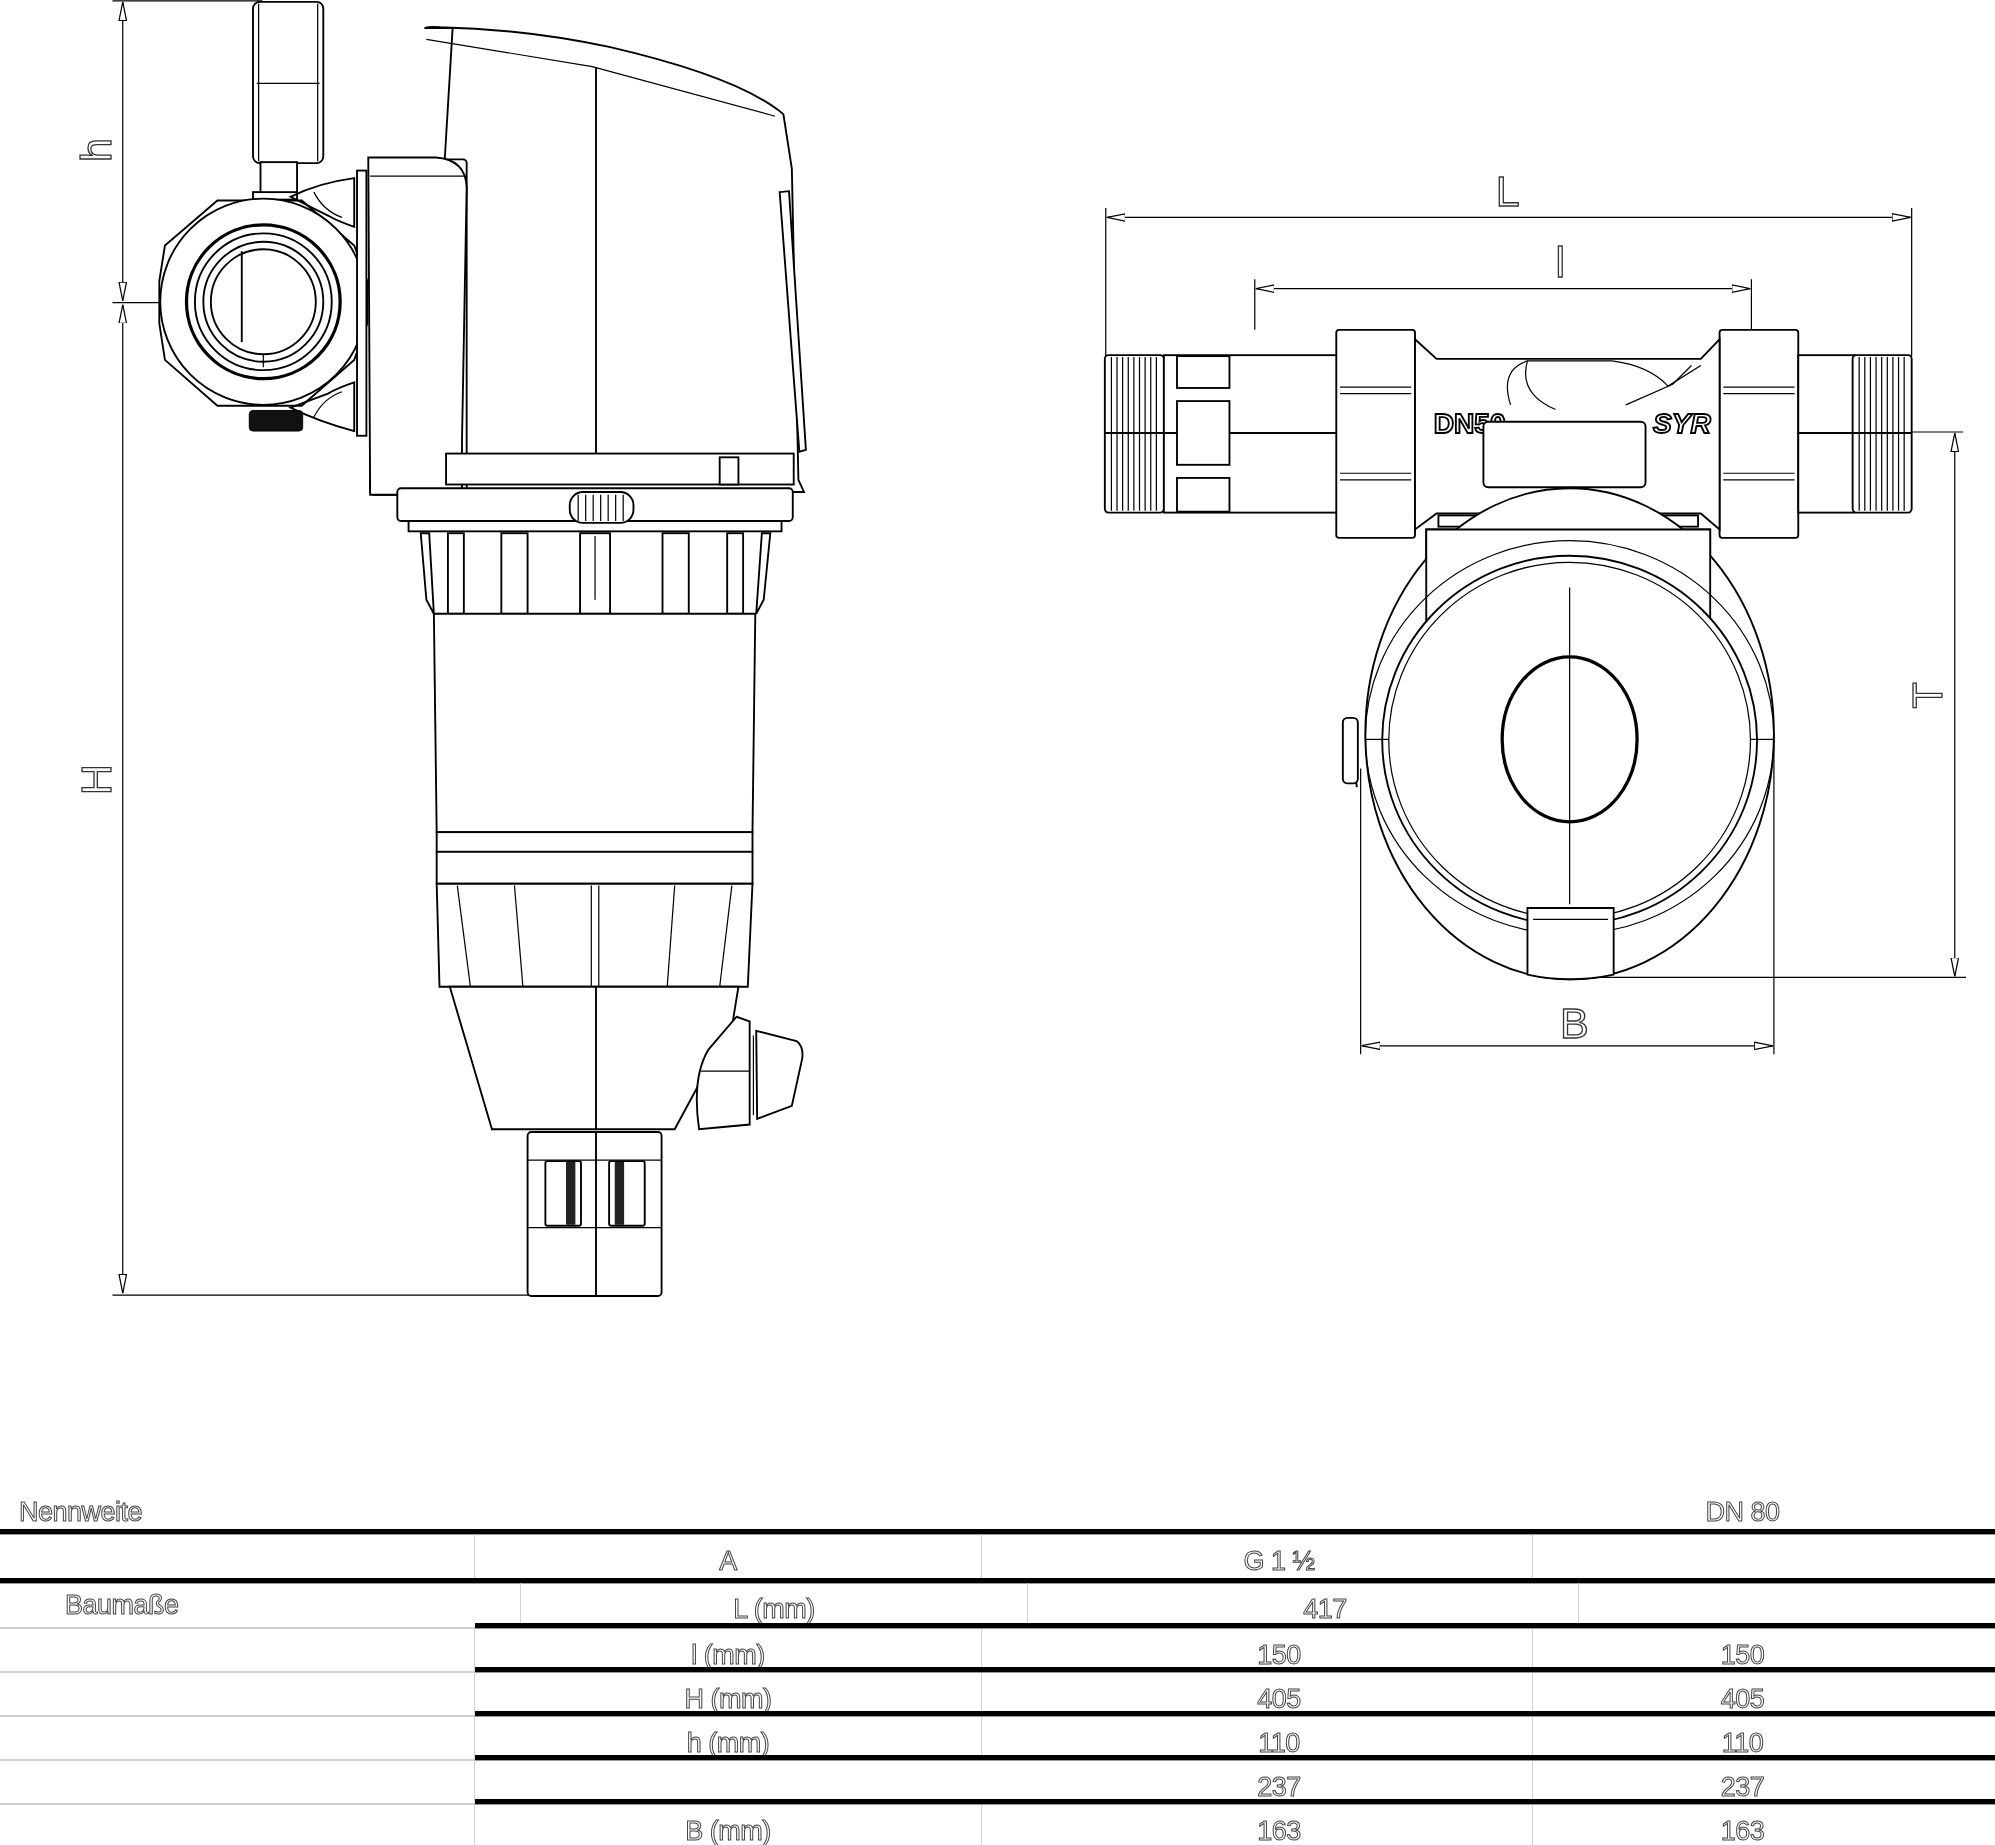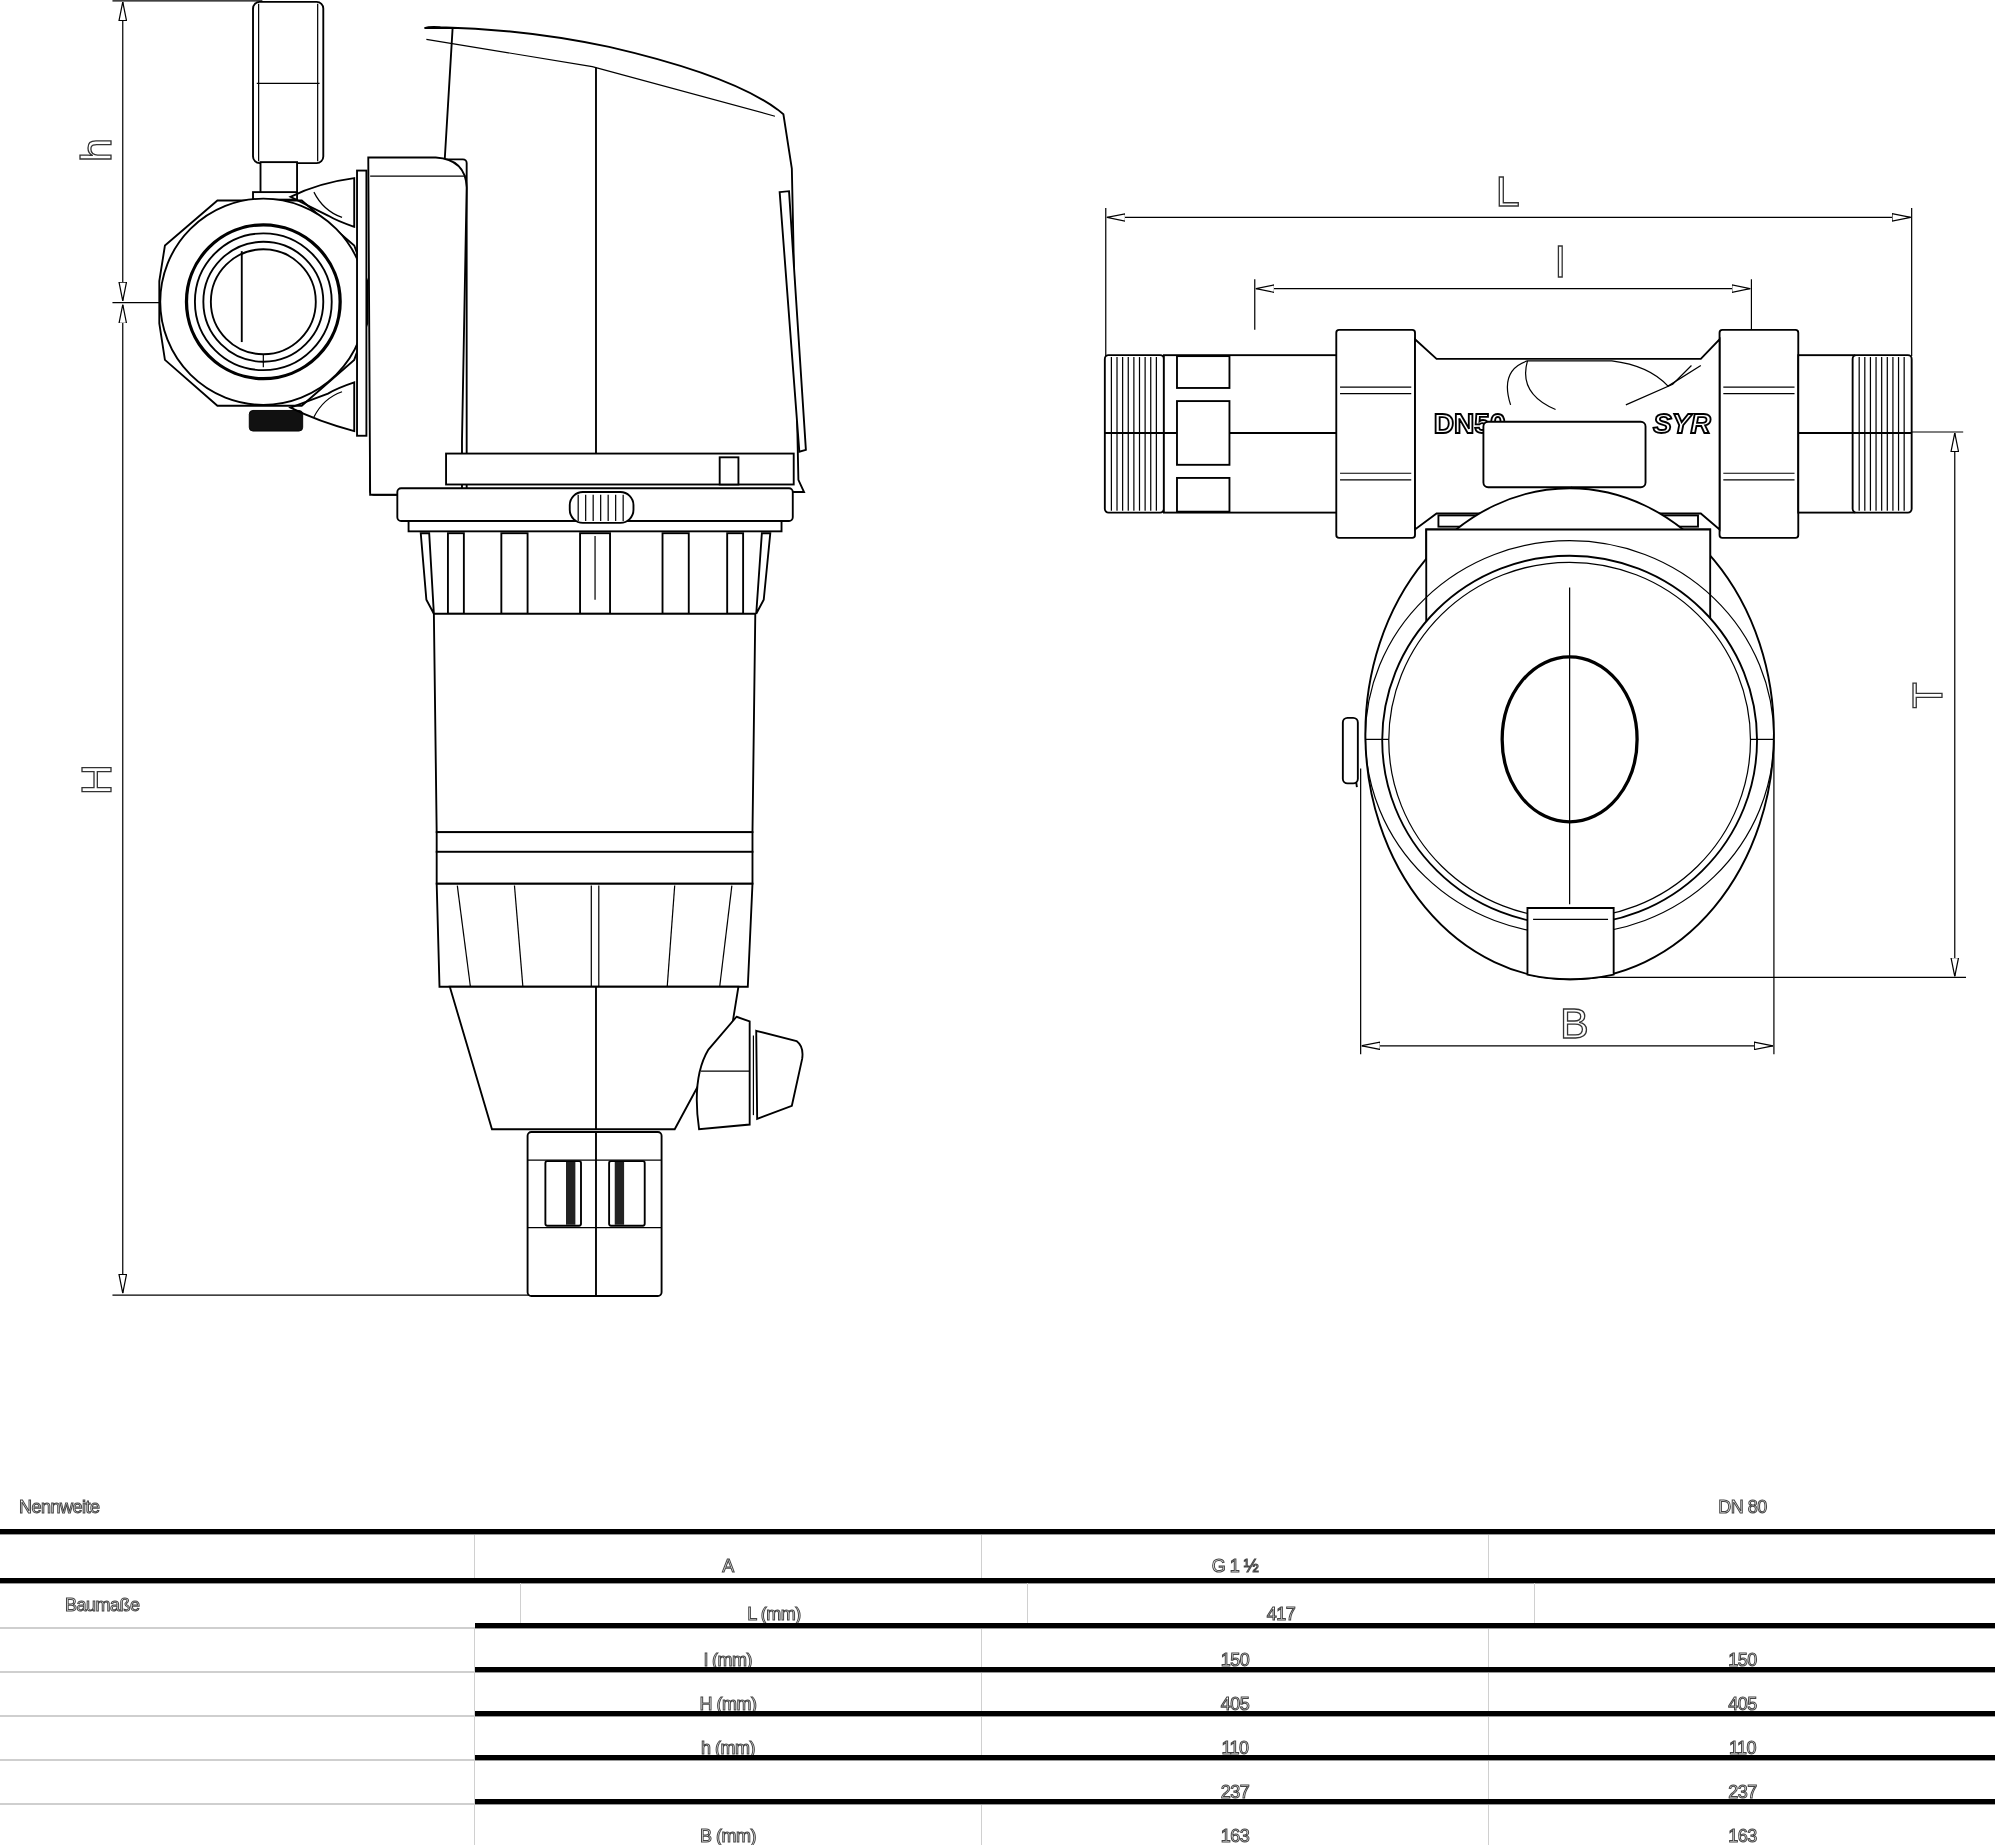--- a/index.html
+++ b/index.html
@@ -10,31 +10,31 @@
   .ln-thin { fill: none; stroke: #000; stroke-width: 1.3; }
   .ln-bold { fill: none; stroke: #000; stroke-width: 3.5; }
   .fill-w { fill: #fff; stroke: #000; stroke-width: 2; }
   .dimtext { font-family: "Liberation Sans", sans-serif; font-size: 46px;
              fill: #fff; stroke: #333; stroke-width: 1.4; }
   .marktext { font-family: "Liberation Sans", sans-serif; font-weight: bold; font-size: 30px;
               fill: #fff; stroke: #000; stroke-width: 2; }
 
   
   .spec-table { position: absolute; left: 0; top: 1497px; width: 1996px; }
-  .outline-text { color: #fff; -webkit-text-stroke: 1px #444; font-size: 18px;
+  .outline-text { color: #fff; -webkit-text-stroke: 1px #444; font-size: 27px;
                   font-family: "Liberation Sans", sans-serif; letter-spacing: -0.5px; }
   .t-head { position: relative; height: 36px; }
   .t-head .c { position: absolute; top: 0; }
   .t-row { position: relative; height: 44px; }
   .t-row .cell { position: absolute; top: 0; height: 44px; box-sizing: border-box;
                  display: flex; align-items: flex-end; justify-content: center; padding-bottom: 1.9px; }
   .cell.c0 { left: 0; width: 475px; justify-content: flex-start; padding-left: 19px;
              border-right: 1.4px solid #d0d0d0; align-items: center; padding-bottom: 0; }
   .cell.c1 { left: 475px; width: 507px; border-right: 1.4px solid #d0d0d0; }
-  .cell.c2 { left: 982px; width: 507px; border-right: 1.4px solid #d0d0d0; }
+  .cell.c2 { left: 1026px; width: 507px; border-right: 1.4px solid #d0d0d0; }
   .cell.c3 { left: 1489px; width: 507px; }
   .rule-full { position: absolute; left: 0; width: 1996px; height: 4.7px; background: #000;
                border-bottom: 0.9px solid #999; }
   .rule-part { position: absolute; left: 475px; width: 1521px; height: 4.7px; background: #000;
                border-bottom: 0.9px solid #999; }
   .rule-grey { position: absolute; left: 0; width: 475px; height: 1.9px; background: #cfcfcf; }
 </style>
 </head>
 <body>
 

